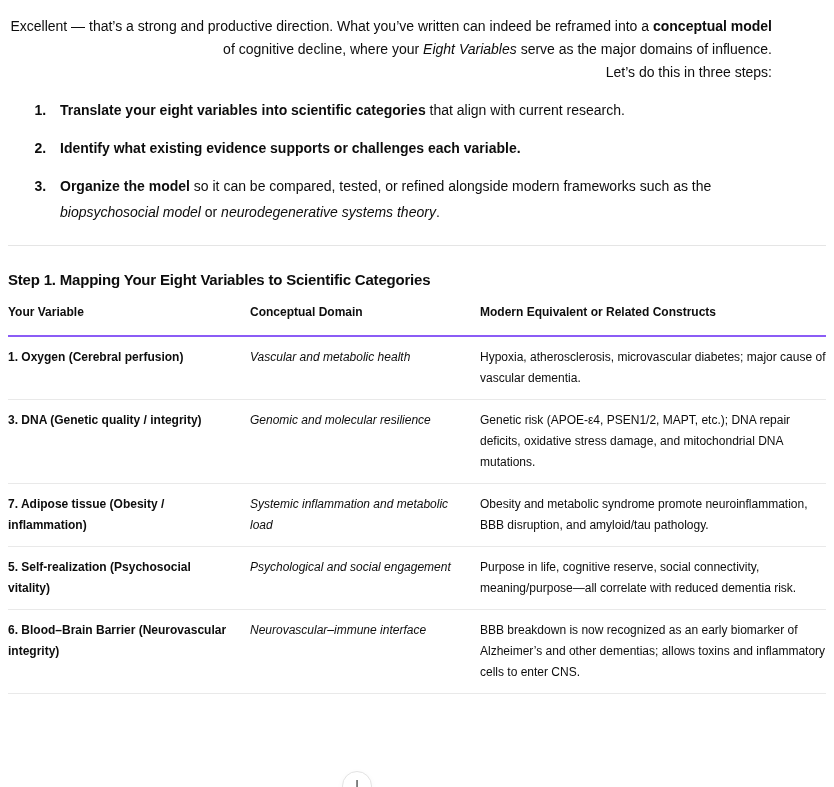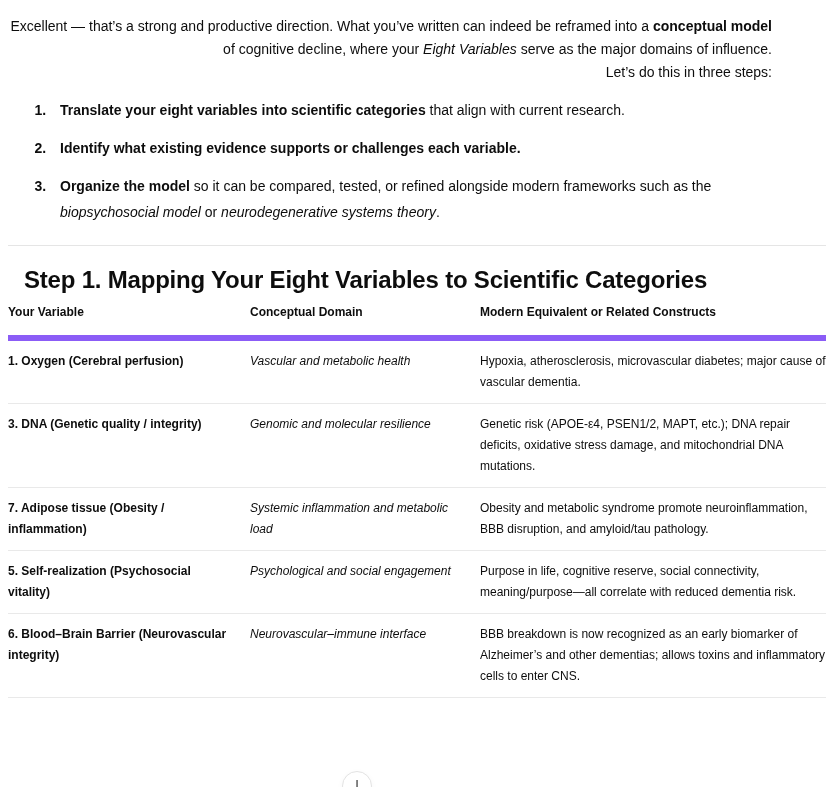--- a/index.html
+++ b/index.html
@@ -20,32 +20,32 @@
     margin: 13px 0 0 0; padding: 0 0 0 30px;
     font-size: 14px; line-height: 26px; max-width: 764px;
   }
   ol.steps li { padding-left: 10px; margin: 12px; }
   ol.steps li::marker { font-weight: 700; }
   hr.divider {
     border: none; border-top: 1px solid #e5e5e5;
     margin: 20px 0 0 0; width: 818px;
   }
   h3.section-heading {
-    margin: 22px 0 0 16px; font-size: 24px; line-height: 24px;
+    margin: 22px 0 0 0; font-size: 15px; line-height: 24px;
     font-weight: 700; letter-spacing: -0.2px; color: #0d0d0d;
   }
   table.mapping-table {
     margin-top: 8px; width: 818px;
     border-collapse: collapse; table-layout: fixed;
     font-size: 12px; line-height: 21px;
   }
   .mapping-table th {
     text-align: left; font-weight: 700; font-size: 12px;
     padding: 2px 16px 12px 0;
-    border-bottom: 6px solid #8b5cf6;
+    border-bottom: 2px solid #8b5cf6;
   }
   .mapping-table td {
     vertical-align: top;
     padding: 10px 16px 10px 0;
     border-bottom: 1px solid #e9e9e9;
   }
   .mapping-table th.col-modern, .mapping-table td.col-modern { padding-right: 0; }
   .mapping-table td.col-variable { font-weight: 700; }
   .mapping-table td.col-domain { font-style: italic; }
   .scroll-btn {

